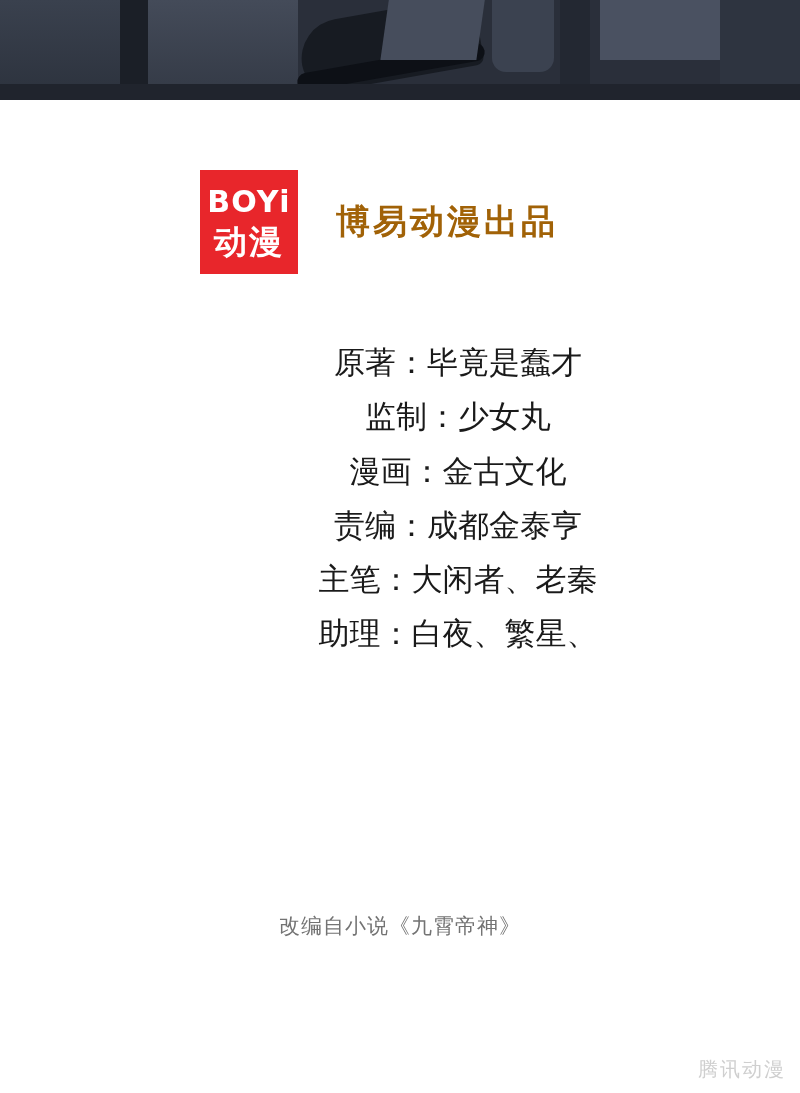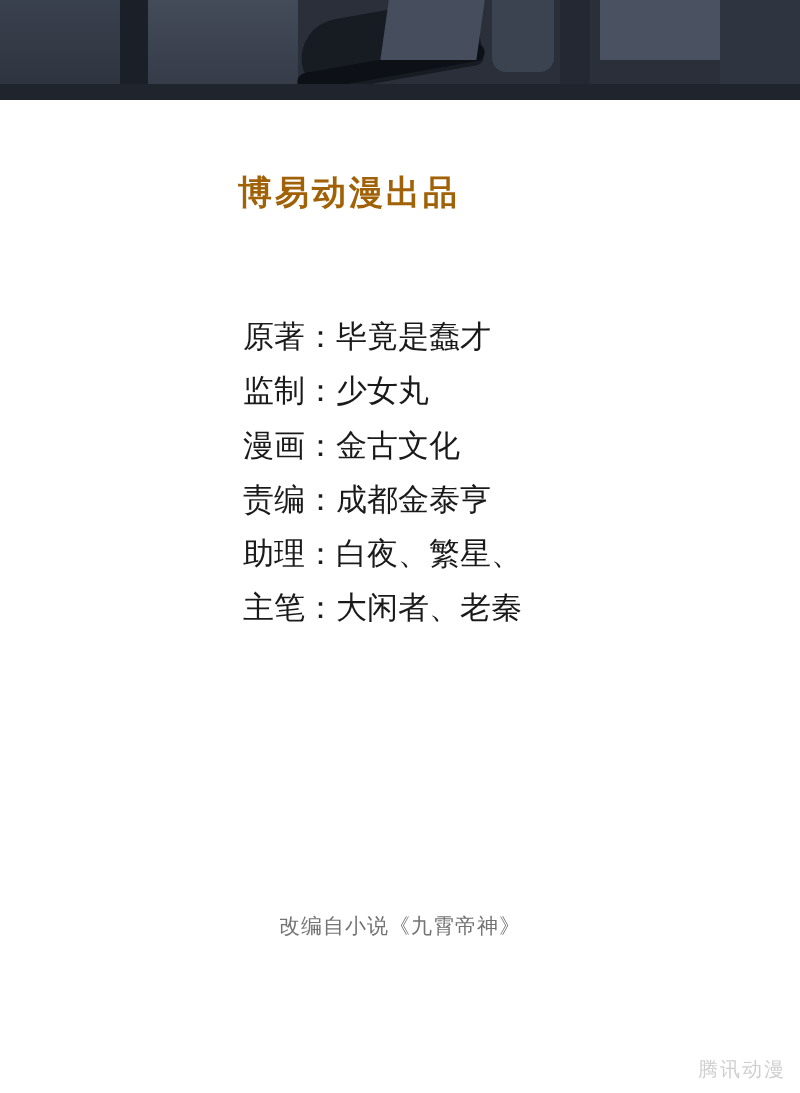--- a/index.html
+++ b/index.html
@@ -140,23 +140,24 @@
     margin-left: 38px;
     font-size: 34px;
     font-weight: bold;
     color: #a16207;
     letter-spacing: 3px;
     font-family: "Liberation Sans", sans-serif;
   }
 
   .credit-list {
     position: absolute;
-    top: 210px;
+    top: 236px;
     left: 243px;
     width: 430px;
+    text-align: center;
   }
   .credit-line {
     font-size: 31px;
     color: #1a1a1a;
     line-height: 1.75;
     white-space: pre;
     font-family: "Liberation Sans", sans-serif;
   }
 
   .adapted {
@@ -194,28 +195,32 @@
   <div class="bar-1"></div>
   <div class="bar-2"></div>
   <div class="bar-3"></div>
   <div class="bar-4"></div>
   <div class="floor"></div>
 </div>
 
 <div class="credits">
 
   <div class="logo-row">
+    <div class="logo-badge">
+      <span class="l1">BOYi</span>
+      <span class="l2">动漫</span>
+    </div>
     <div class="studio-name">博易动漫出品</div>
   </div>
 
   <div class="credit-list">
     <div class="credit-line">原著：毕竟是蠢才</div>
     <div class="credit-line">监制：少女丸</div>
     <div class="credit-line">漫画：金古文化</div>
     <div class="credit-line">责编：成都金泰亨</div>
+    <div class="credit-line">主笔：大闲者、老秦</div>
     <div class="credit-line">助理：白夜、繁星、</div>
-    <div class="credit-line">主笔：大闲者、老秦</div>
   </div>
 
   <div class="adapted">改编自小说《九霄帝神》</div>
 
   <div class="watermark">腾讯动漫</div>
 </div>
 
 </body></html>

